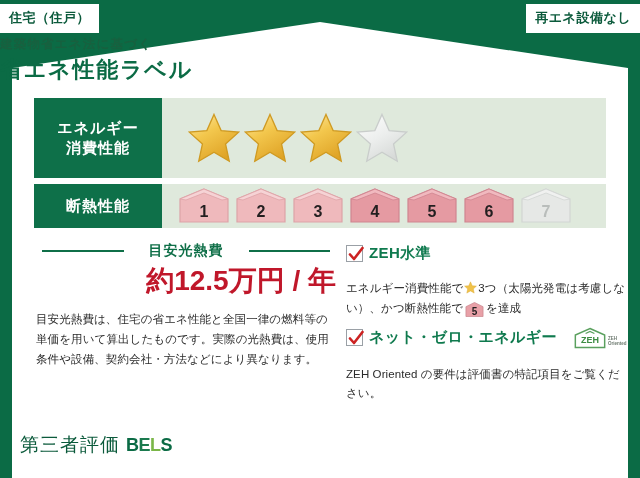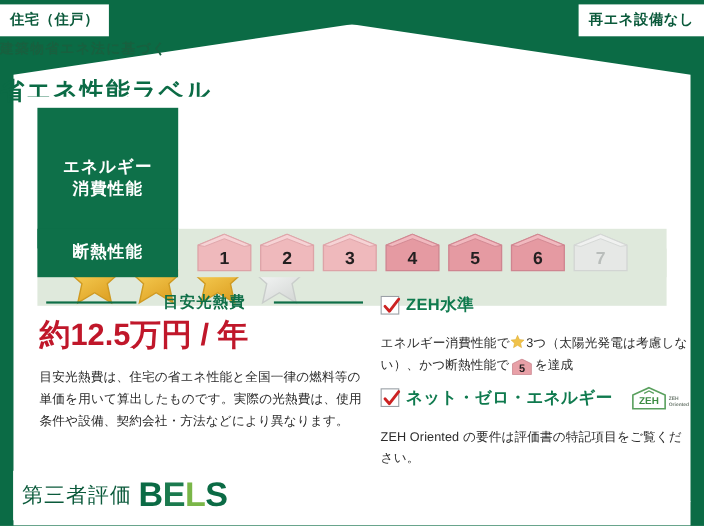--- a/index.html
+++ b/index.html
@@ -27,21 +27,21 @@
   .title-wrap {
     position: absolute; left: 0; right: 0; top: 38px;
     text-align: left; z-index: 4;
   }
   .title-sub {
     font-size: 12.5px; font-weight: bold; color: #18603f;
     letter-spacing: 1.2px; line-height: 1.1;
   }
   .title-main {
     font-size: 22px; font-weight: bold; color: #0b6b45;
-    letter-spacing: 1.8px; margin-top: 18px; line-height: 1.15;
+    letter-spacing: 1.8px; margin-top: 5px; line-height: 1.15;
   }
 
   
   .corner-badge {
     position: absolute; top: 4px;
     background: #ffffff;
     color: #0b5a3b; font-weight: bold; font-size: 13px;
     padding: 5px 9px 6px 9px;
     letter-spacing: 0.5px;
     z-index: 6;
@@ -57,21 +57,21 @@
     height: 330px;
     background: #ffffff;
     z-index: 5;
   }
 
   
   .perf-row {
     display: flex; align-items: stretch;
     margin: 0 12px;
   }
-  .perf-row.energy  { height: 104px; margin-top: 10px; flex-direction: column; }
+  .perf-row.energy  { height: 80px; margin-top: 10px; }
   .perf-row.insul   { height: 44px; margin-top: 6px; }
 
   .perf-key {
     width: 128px; flex: 0 0 128px;
     background: #0e7049; color: #fff;
     display: flex; flex-direction: column;
     align-items: center; justify-content: center;
     font-weight: bold; font-size: 15px; letter-spacing: 1px;
     line-height: 1.35;
   }
@@ -109,21 +109,21 @@
 
   
   .cost-head {
     display: flex; align-items: center; gap: 25px;
     color: #0f6f48; font-weight: bold; font-size: 14px;
     letter-spacing: 1px;
     padding: 0 6px;
   }
   .cost-head .rule { flex: 1 1 auto; height: 2px; background: #0f6f48; }
   .cost-amount {
-    text-align: left;
+    text-align: right;
     color: #c0172a; font-weight: bold;
     font-size: 28px; letter-spacing: 0px;
     margin-top: 6px; line-height: 1.1;
   }
   .cost-note {
     margin-top: 12px;
     font-size: 11.5px; color: #2b2b2b;
     line-height: 1.75; letter-spacing: 0.1px;
   }
 
@@ -178,21 +178,21 @@
   }
   .bels-logo {
     position: absolute; left: 12px; top: 6px;
     background: #ffffff; padding: 4px 8px 5px 8px;
     display: flex; align-items: center; gap: 6px;
   }
   .bels-logo .jp {
     font-weight: normal; font-size: 19px; color: #0b5a3b; letter-spacing: 1px;
   }
   .bels-logo .bels {
-    font-weight: bold; font-size: 31px; letter-spacing: -0.5px;
+    font-weight: bold; font-size: 18px; letter-spacing: -0.5px;
   }
   .bels-logo .bels .c1 { color: #0b6b45; }
   .bels-logo .bels .c2 { color: #1b7a4e; }
   .bels-logo .bels .c3 { color: #7ab648; }
   .bels-logo .bels .c4 { color: #0b6b45; }
 
   .prop-name {
     position: absolute; left: 214px; top: 14px;
     color: #ffffff; font-size: 14px; font-weight: bold;
     letter-spacing: .2px; white-space: nowrap;

